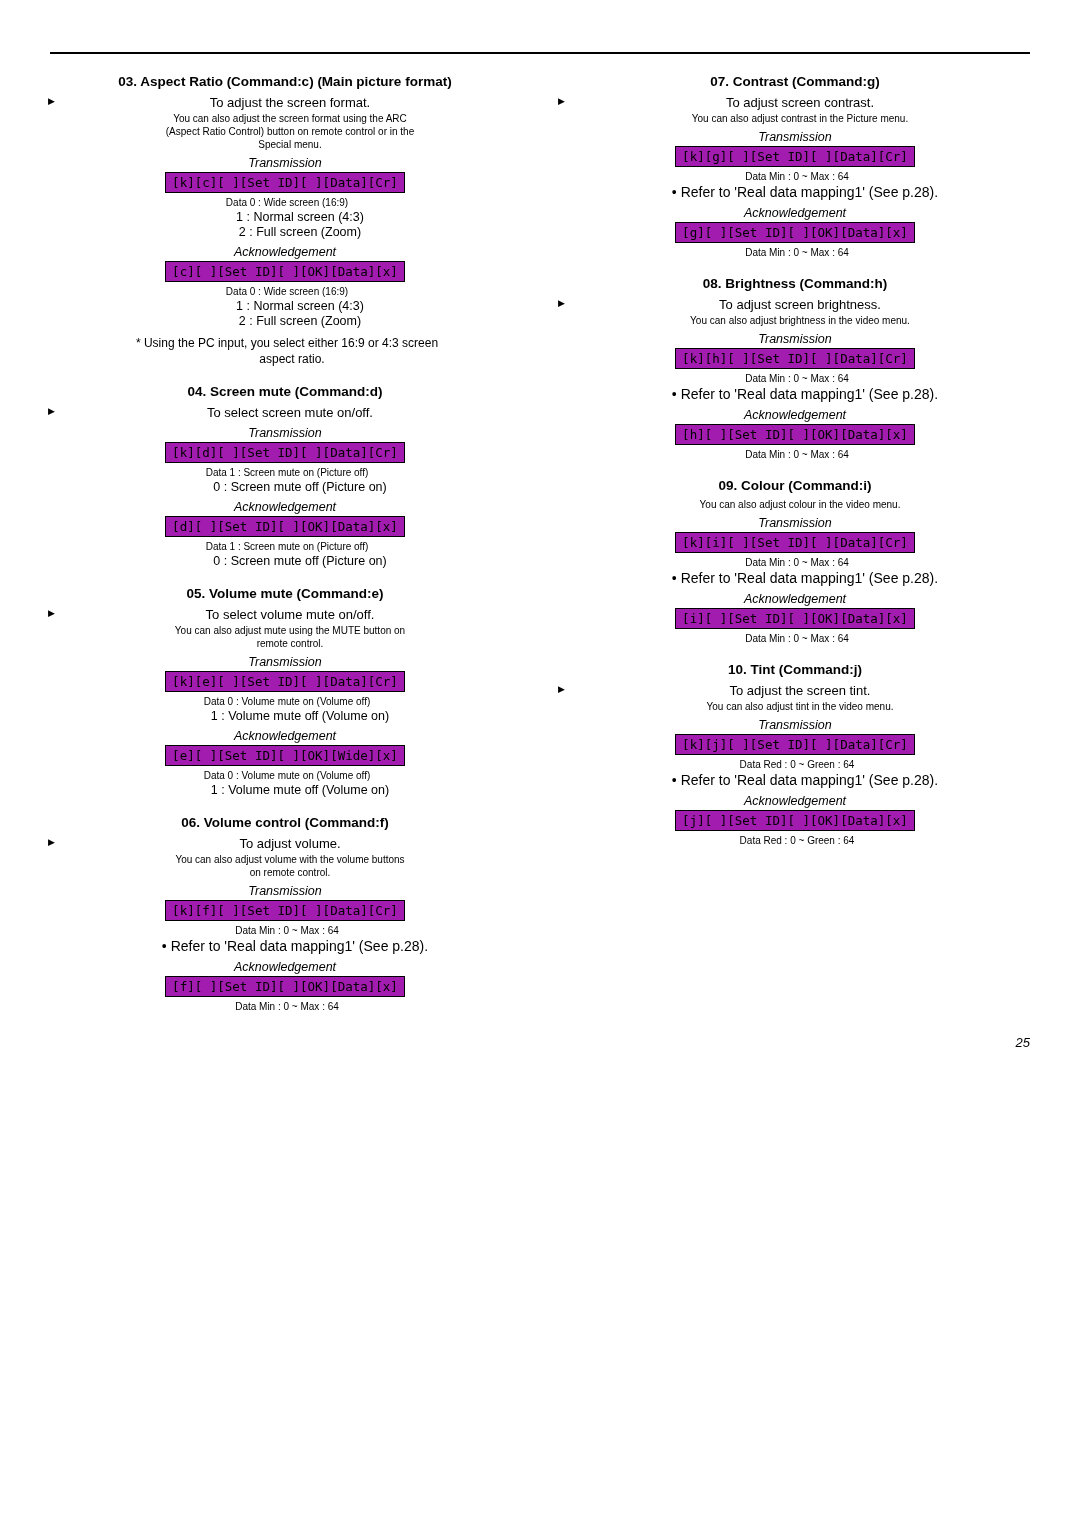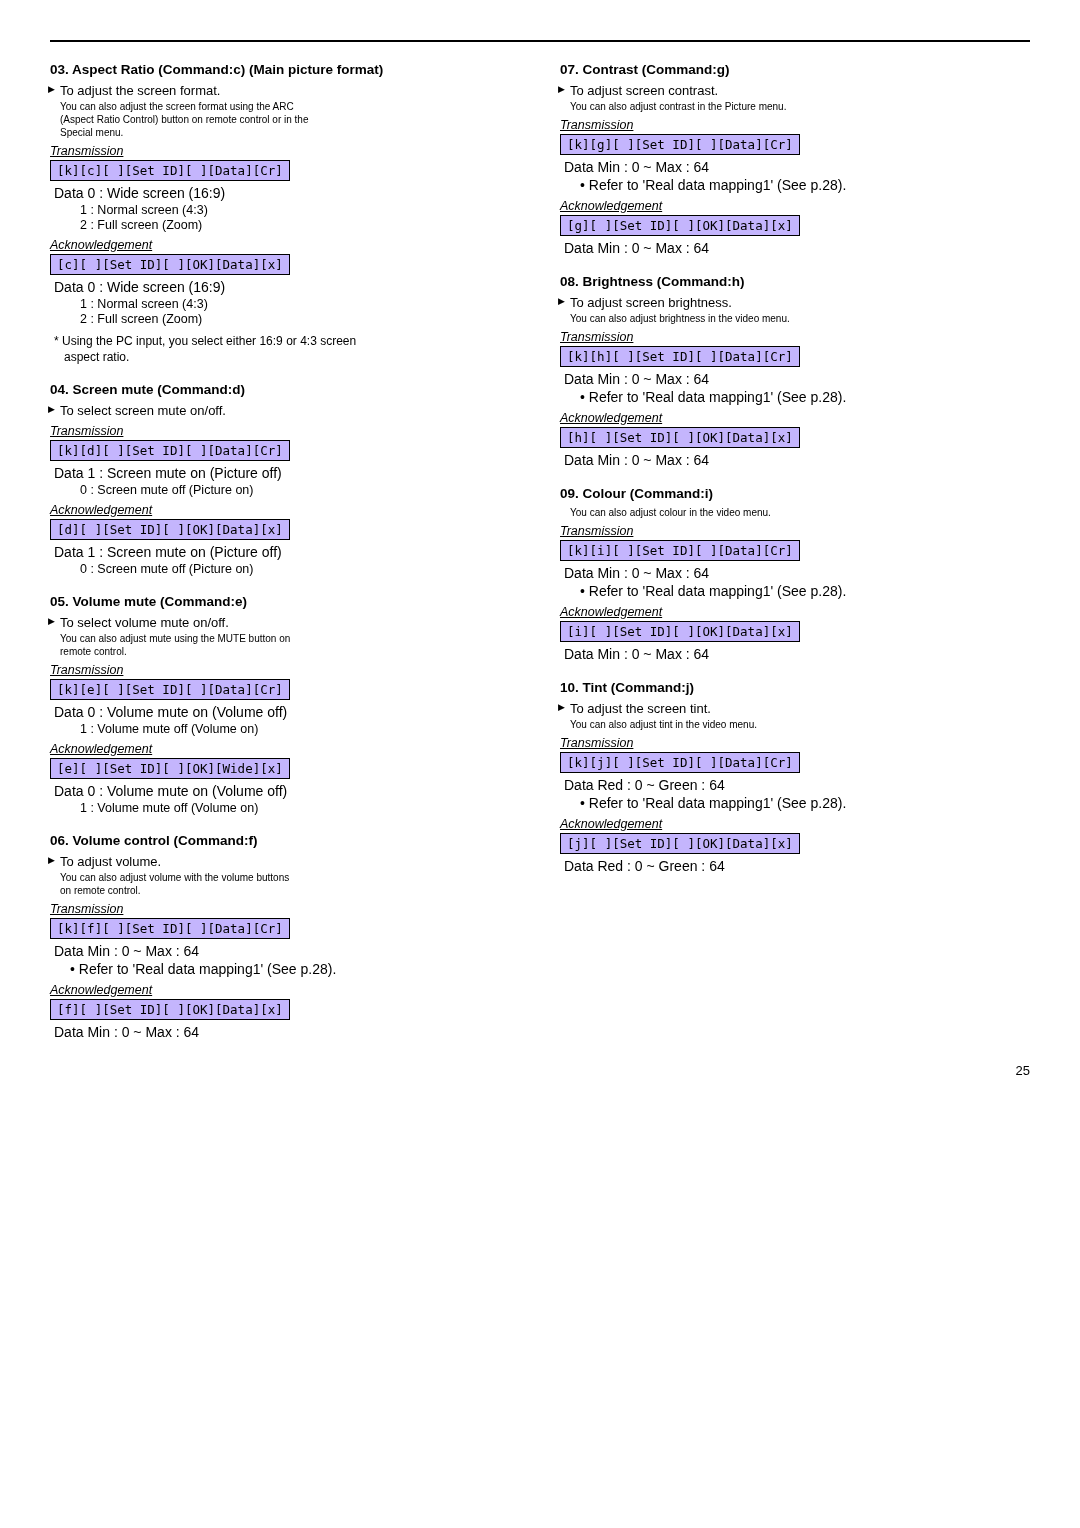--- a/index.html
+++ b/index.html
@@ -5,22 +5,23 @@
     * { box-sizing: border-box; margin: 0; padding: 0; }
     body {
       font-family: Arial, sans-serif;
       font-size: 13px;
       background: #fff;
       color: #000;
       padding: 40px 50px 40px 50px;
     }
     .page {
       max-width: 980px;
-      margin: 0 auto;
+      margin: 12px auto;
       position: relative;
+      text-align: center;
     }
     .two-col {
       display: flex;
       gap: 40px;
     }
     .col {
       flex: 1;
     }
     .section {
       margin-bottom: 18px;
@@ -42,54 +43,54 @@
       font-size: 9px;
       top: 1px;
     }
     .sub-text {
       padding-left: 10px;
       margin-bottom: 2px;
       font-size: 10px;
     }
     .label-italic {
       font-style: italic;
-      text-decoration: underline;
       margin-top: 6px;
       margin-bottom: 2px;
       font-size: 12.5px;
     }
     .code-box {
       border: 1px solid #000;
       padding: 2px 6px;
       display: inline-block;
       font-family: monospace;
       font-size: 12.5px;
       margin-bottom: 4px;
-      background: #c4b5fd;
+      background: #a21caf;
     }
     .data-line {
-      font-size: 14px;
+      font-size: 10px;
       margin-left: 4px;
       margin-bottom: 2px;
     }
     .data-line-indent {
       font-size: 12.5px;
       margin-left: 30px;
       margin-bottom: 1px;
     }
     .note-line {
       font-size: 14px;
       margin-left: 20px;
       margin-bottom: 2px;
     }
     .page-number {
       position: absolute;
       bottom: -20px;
       right: 0;
       font-size: 13px;
+      font-style: italic;
     }
     .top-border {
       border-top: 2px solid #000;
       margin-bottom: 20px;
     }
   </style>
 </head>
 <body>
 
 <div class="page">

